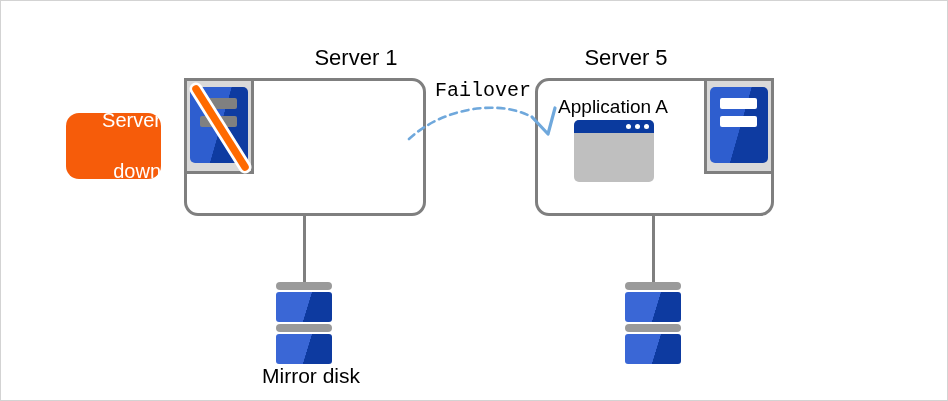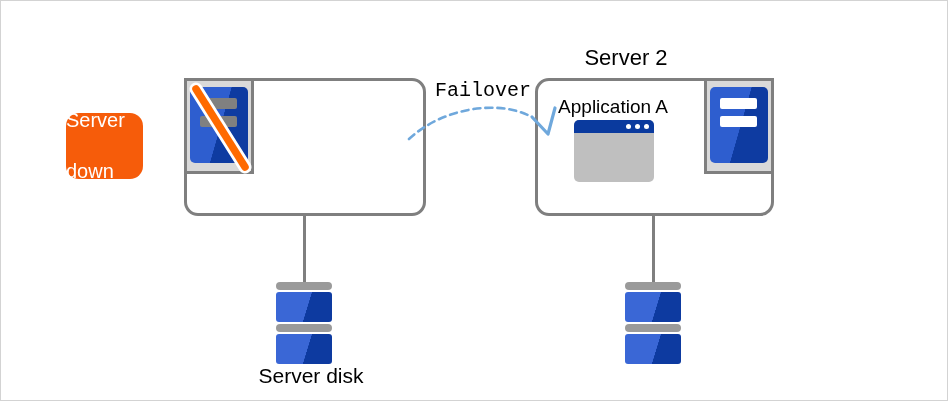--- a/index.html
+++ b/index.html
@@ -8,23 +8,23 @@
     background:#ffffff;border:1px solid #d3d3d3;overflow:hidden;
     font-family:"Liberation Sans", sans-serif;color:#000;
   }
   .label{position:absolute;white-space:nowrap;transform:translateX(-50%);z-index:5;}
   .lbl-server{font-size:22px;}
   .lbl-failover{font-size:20px;font-family:Liberation Mono, monospace;}
   .lbl-app{font-size:19px;text-align:center;}
   .lbl-disk{font-size:21px;}
 
   .badge{
-    position:absolute;left:65px;top:112px;width:77px;height:66px;
+    position:absolute;left:65px;top:112px;width:95px;height:66px;
     background:#f65c0a;border-radius:13px;color:#fff;
-    display:flex;flex-direction:column;align-items:flex-start;justify-content:center;
+    display:flex;flex-direction:column;align-items:flex-end;justify-content:center;
     font-size:20px;line-height:27px;z-index:4;gap:24px;
   }
 
   .server-box{
     position:absolute;top:77px;height:138px;box-sizing:border-box;
     background:#fff;border:3px solid #7f7f7f;border-radius:14px;z-index:1;
   }
   #server1-box{left:183px;width:242px;}
   #server2-box{left:534px;width:239px;}
 
@@ -67,21 +67,22 @@
 <body>
 
 <div class="canvas">
 
   <div class="connector" id="connector1"></div>
   <div class="connector" id="connector2"></div>
 
   <div class="server-box" id="server1-box"></div>
   <div class="server-box" id="server2-box"></div>
 
-  <div class="label lbl-server" style="left:625px;top:44px;">Server 2</div>
+  <div class="label lbl-server" style="left:355px;top:44px;">Server 1</div>
+  <div class="label lbl-server" style="left:625px;top:44px;">Server 5</div>
 
   <div class="badge">
     <span>Server</span>
     <span>down</span>
   </div>
 
   <div class="icon-frame down" id="server1-icon">
     <div class="chassis">
       <div class="bar b1"></div>
       <div class="bar b2"></div>
@@ -122,15 +123,15 @@
     <div class="disk-bar"></div>
     <div class="disk-platter"></div>
   </div>
   <div class="disk" id="disk2">
     <div class="disk-bar"></div>
     <div class="disk-platter"></div>
     <div class="disk-bar"></div>
     <div class="disk-platter"></div>
   </div>
 
-  <div class="label lbl-disk" style="left:310px;top:363px;">Server disk</div>
+  <div class="label lbl-disk" style="left:310px;top:363px;">Mirror disk</div>
 
 </div>
 
 </body></html>

